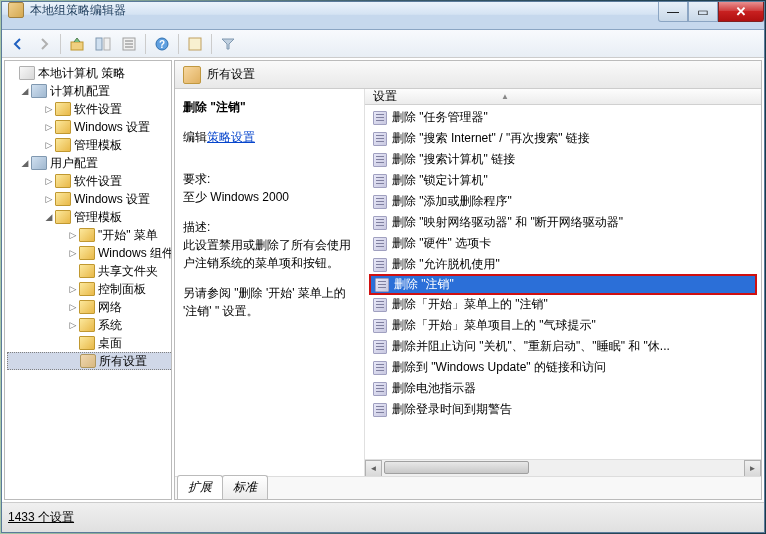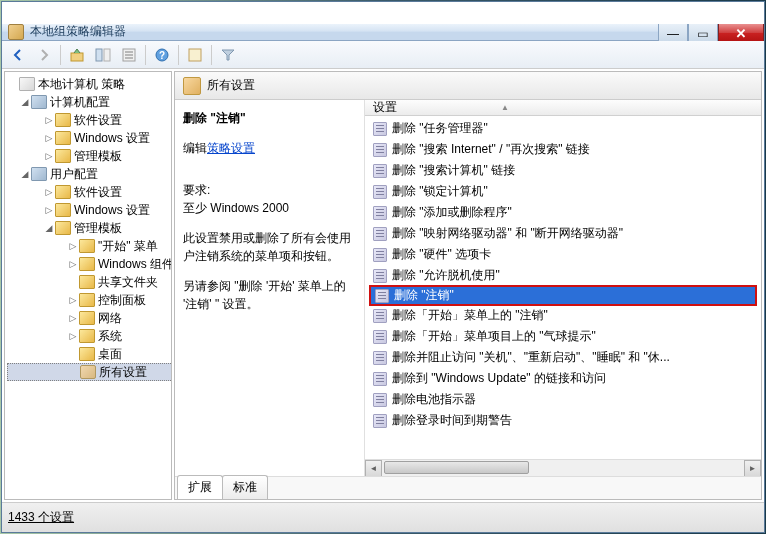--- a/index.html
+++ b/index.html
@@ -1,18 +1,18 @@
 <!DOCTYPE html>
 <html><head>
 <meta charset="utf-8">
 <style>
 * { box-sizing: border-box; margin: 0; padding: 0; }
 body { font-family: "Microsoft YaHei", "SimSun", sans-serif; font-size: 12px; background: linear-gradient(to right, #a8c8a8 0%, #3a5a6a 50%, #1a3a4a 100%); width: 766px; height: 534px; overflow: hidden; }
 .window { width: 764px; height: 532px; margin: 1px; background: #fff; border: 1px solid #5a7a9a; display: flex; flex-direction: column; }
-.titlebar { height: 17px; background: linear-gradient(to bottom, #ebf3fb 0%, #d5e3f3 45%, #c6d8ed 50%, #c6d8ed 100%); display: flex; align-items: flex-end; padding: 0 0 0 6px; border-bottom: 1px solid #8ba5c3; margin-top: 22px; }
+.titlebar { height: 28px; background: linear-gradient(to bottom, #ebf3fb 0%, #d5e3f3 45%, #c6d8ed 50%, #c6d8ed 100%); display: flex; align-items: flex-start; padding: 0 0 0 6px; border-bottom: 1px solid #8ba5c3; }
 .titlebar-icon { width: 16px; height: 16px; background: linear-gradient(135deg, #f0d090, #d4a850); border: 1px solid #a08040; border-radius: 2px; margin-right: 6px; }
 .titlebar-title { flex: 1; color: #1a3a5a; font-size: 12px; }
 .winbtns { display: flex; align-self: flex-start; }
 .winbtn { width: 30px; height: 20px; display: flex; align-items: center; justify-content: center; font-family: Arial; font-size: 12px; cursor: pointer; }
 .winbtn.mm { background: linear-gradient(to bottom, #e8f0f8, #c8d8e8); border: 1px solid #8ba5c3; border-top: none; }
 .winbtn.mm:first-child { border-radius: 0 0 0 3px; }
 .winbtn.close { width: 46px; background: linear-gradient(to bottom, #e99090, #d04040 45%, #c82020 50%, #b01010); border: 1px solid #802020; border-top: none; border-radius: 0 0 3px 0; color: #fff; font-weight: bold; font-size: 13px; }
 .menubar { height: 21px; background: linear-gradient(to bottom, #fafcfe, #e8eef5); display: flex; align-items: center; padding: 0 4px; border-bottom: 1px solid #ccc; }
 .menubar span { padding: 2px 8px; cursor: pointer; }
 .toolbar { height: 28px; background: linear-gradient(to bottom, #f8fafd, #e8eef5); display: flex; align-items: center; padding: 0 4px; border-bottom: 1px solid #ccc; gap: 2px; }
@@ -46,21 +46,21 @@
 .list { flex: 1; overflow: auto; padding: 2px 4px; }
 .list-item { display: flex; align-items: center; height: 21px; padding: 0 4px; cursor: pointer; white-space: nowrap; }
 .list-item.sel { background: #2b6fd8; color: #fff; }
 .list-item.hl { border: 2px solid #d01010; margin: -1px 0; }
 .li-ic { width: 14px; height: 14px; background: linear-gradient(135deg, #e8e8f8, #c8c8e0); border: 1px solid #a0a0c0; border-radius: 1px; margin-right: 5px; flex-shrink: 0; position: relative; }
 .li-ic::after { content: ""; position: absolute; left: 2px; top: 2px; right: 2px; height: 1px; background: #8080a0; box-shadow: 0 3px 0 #8080a0, 0 6px 0 #8080a0; }
 .hscroll { height: 17px; background: #f0f0f0; border-top: 1px solid #ddd; display: flex; }
 .hscroll-btn { width: 17px; height: 17px; background: linear-gradient(to bottom, #f0f0f0, #d8d8d8); border: 1px solid #b0b0b0; display: flex; align-items: center; justify-content: center; font-size: 8px; color: #606060; cursor: pointer; }
 .hscroll-track { flex: 1; position: relative; }
 .hscroll-thumb { position: absolute; left: 2px; top: 1px; width: 40%; height: 13px; background: linear-gradient(to bottom, #e8e8e8, #c8c8c8); border: 1px solid #a0a0a0; border-radius: 2px; }
-.tabs { height: 23px; display: flex; align-items: flex-end; padding-left: 2px; background: #f8f8f8; border-top: 1px solid #ddd; }
+.tabs { height: 23px; display: flex; align-items: flex-end; padding-left: 2px; background: #f8f8f8; border-top: 1px solid #ddd; font-style: italic; }
 .tab { padding: 3px 10px; border: 1px solid #bbb; border-bottom: none; background: linear-gradient(to bottom, #fff, #ececec); cursor: pointer; font-size: 12px; margin-right: -1px; border-radius: 3px 3px 0 0; }
 .tab.active { background: #fff; border-bottom: 1px solid #fff; margin-bottom: -1px; }
 .statusbar { height: 30px; background: linear-gradient(to bottom, #f0f0f0, #e0e0e0); border-top: 1px solid #ccc; display: flex; align-items: center; padding: 0 6px; text-decoration: underline; }
 svg.arrow { width: 14px; height: 14px; }
 </style>
 </head>
 <body>
 
 <div class="window">
 
@@ -223,20 +223,21 @@
 
       <div class="main">
         <div class="desc">
           <div class="desc-title">删除 "注销"</div>
           <div class="desc-sec"><span>编辑</span><a class="desc-link">策略设置</a></div>
           <div class="desc-sec">
               <div>要求:</div>
               <div>至少 Windows 2000</div>
             </div>
           <div class="desc-sec">
+              <div>描述:</div>
               <div>此设置禁用或删除了所有会使用户注销系统的菜单项和按钮。</div>
             </div>
           <div class="desc-sec">另请参阅 "删除 '开始' 菜单上的 '注销' " 设置。</div>
         </div>
 
         <div class="list-pane">
           <div class="list-hdr">
             <span>设置</span>
             <span class="list-hdr-sort">▲</span>
           </div>

